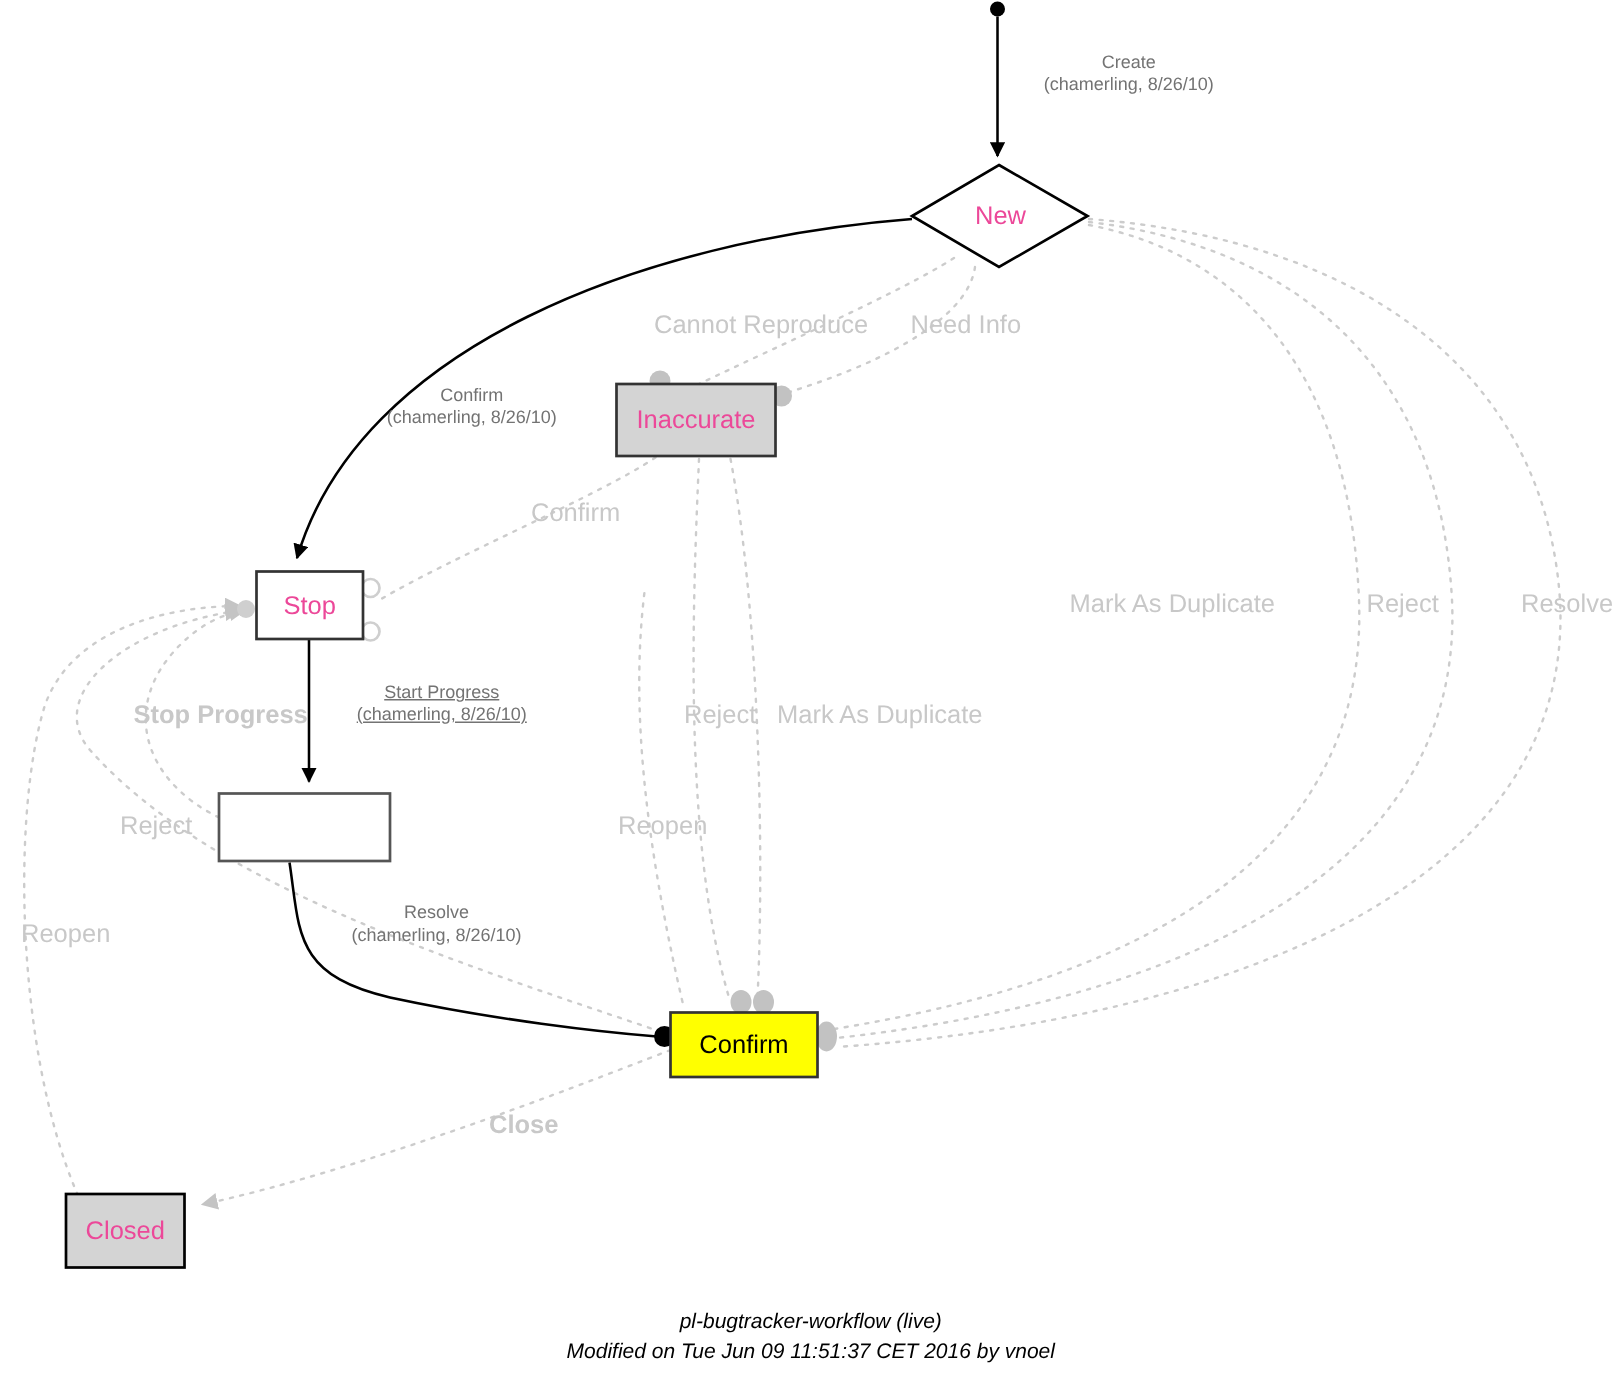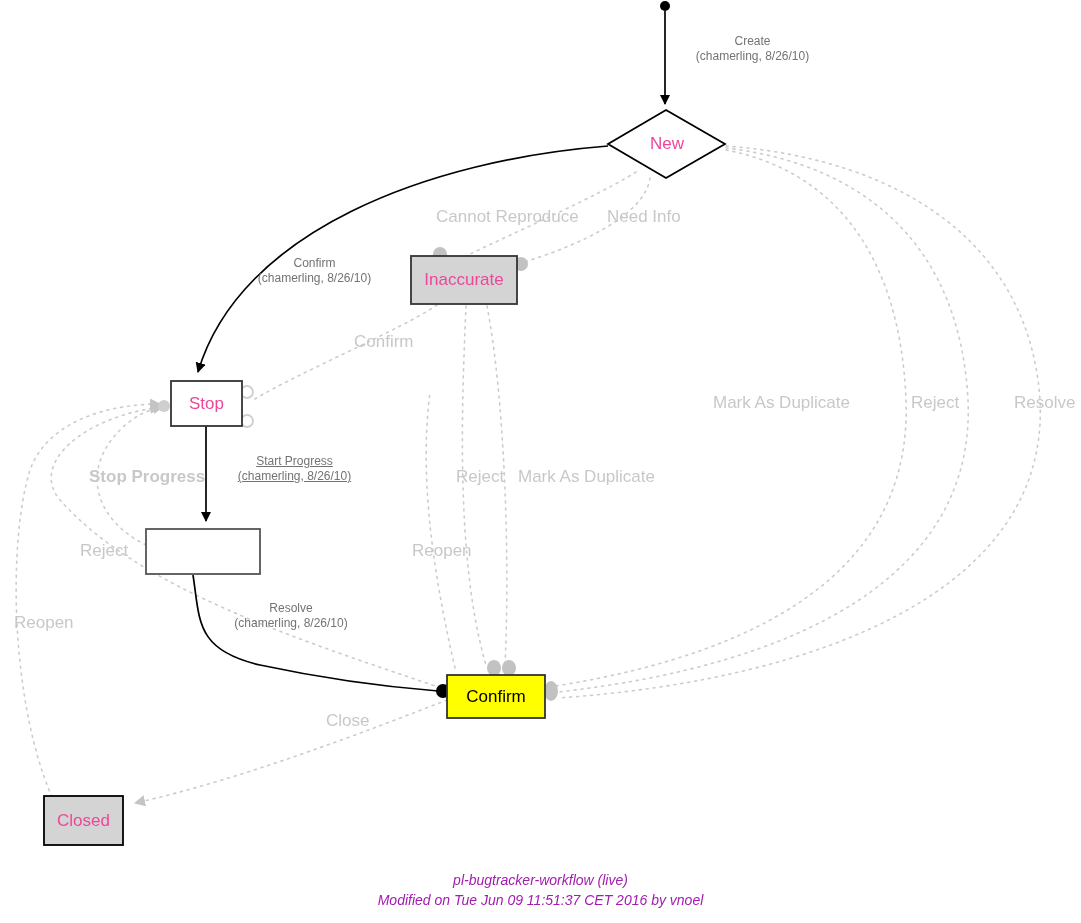--- a/index.html
+++ b/index.html
@@ -50,21 +50,21 @@
   .node-text.inactive { color: #ec4899; }
   .node-text.active { color: #000000; }
   .footer {
     position: absolute;
     left: 0;
     width: 1081px;
     text-align: center;
     font-family: "Liberation Sans", sans-serif;
     font-style: italic;
     font-size: 14px;
-    color: #a21caf;
+    color: #000000;
     white-space: nowrap;
   }
 </style>
 </head>
 <body>
 
 <div id="canvas">
 
   <svg class="layer" viewBox="0 0 1081 923">
     <defs>
@@ -177,18 +177,18 @@
   <div class="lbl lbl-inactive" style="left:911px; top:394px;">Reject</div>
   <div class="lbl lbl-inactive" style="left:1014px; top:394px;">Resolve</div>
 
   <div class="lbl lbl-inactive" style="left:89px; top:468px;font-weight:bold;">Stop Progress</div>
   <div class="lbl lbl-inactive" style="left:456px; top:468px;">Reject</div>
   <div class="lbl lbl-inactive" style="left:518px; top:468px;">Mark As Duplicate</div>
 
   <div class="lbl lbl-inactive" style="left:80px; top:542px;">Reject</div>
   <div class="lbl lbl-inactive" style="left:412px; top:542px;">Reopen</div>
   <div class="lbl lbl-inactive" style="left:14px; top:614px;">Reopen</div>
-  <div class="lbl lbl-inactive" style="left:326px; top:712px;">Close</div>
+  <div class="lbl lbl-inactive" style="left:326px; top:741px;font-weight:bold;">Close</div>
 
   <div class="footer" style="top:872px;">pl-bugtracker-workflow (live)</div>
   <div class="footer" style="top:892px;">Modified on Tue Jun 09 11:51:37 CET 2016 by vnoel</div>
 
 </div>
 
 </body></html>

